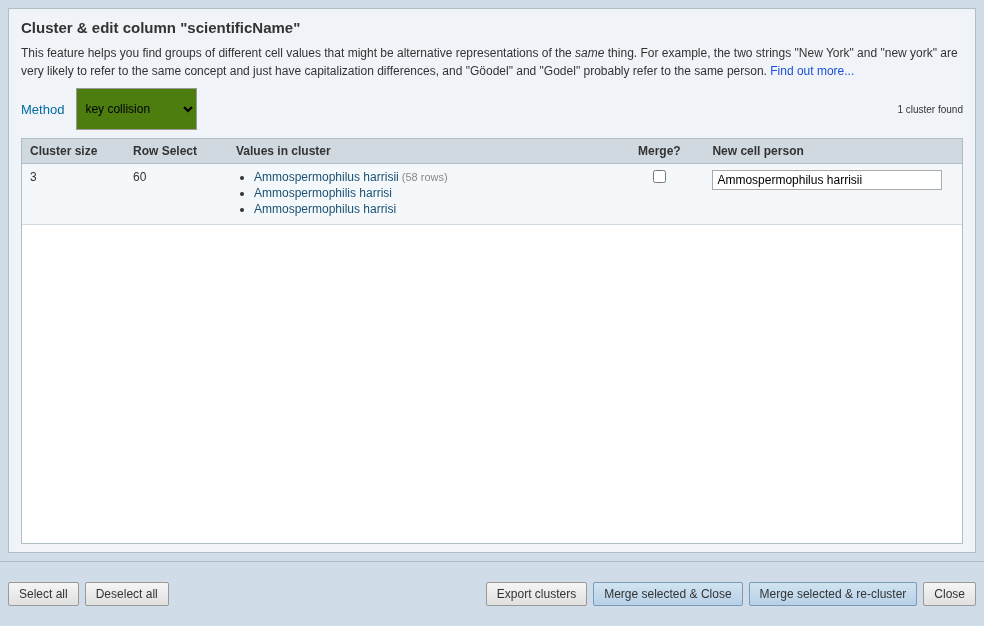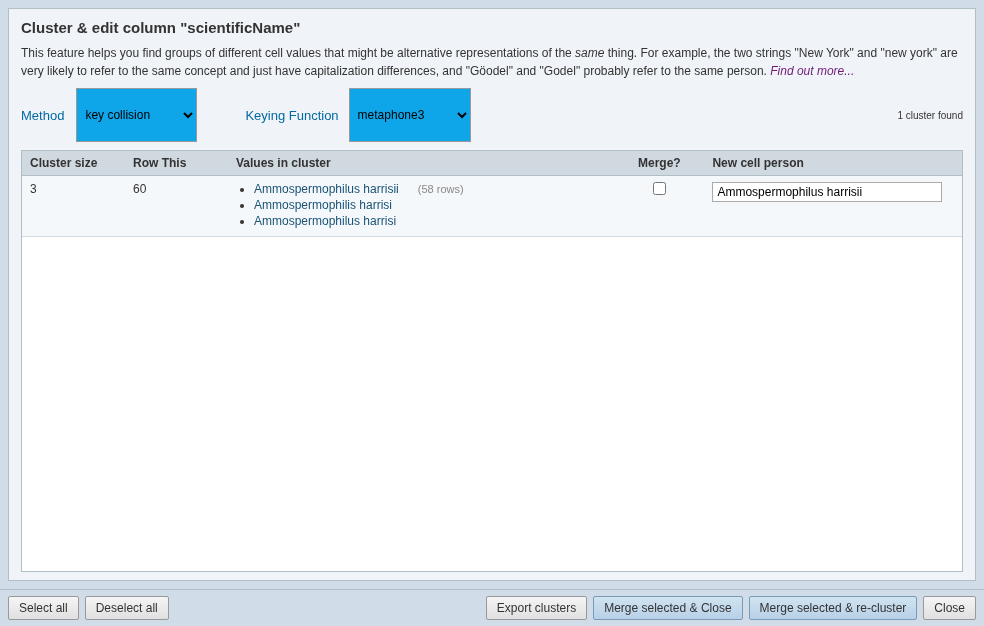--- a/index.html
+++ b/index.html
@@ -27,40 +27,39 @@
       color: #333;
       margin-bottom: 8px;
     }
     .description {
       font-size: 12px;
       color: #333;
       line-height: 1.5;
       margin-bottom: 8px;
     }
     .description a {
-      color: #701a75;
+      color: #1d4ed8;
       text-decoration: none;
-      font-style: italic;
     }
     .controls-row {
       display: flex;
       align-items: center;
       margin-bottom: 8px;
       gap: 8px;
     }
     .controls-row label {
       font-size: 13px;
       color: #0369a1;
       margin-right: 4px;
     }
     .controls-row select {
       font-size: 12px;
-      padding: 18px 4px;
+      padding: 12px 4px;
       border: 1px solid #999;
-      background: #0ea5e9;
+      background: #4d7c0f;
     }
     .keying-section {
       margin-left: 40px;
       display: flex;
       align-items: center;
       gap: 6px;
     }
     .cluster-count {
       margin-left: auto;
       font-size: 10px;
@@ -102,32 +101,32 @@
     }
     .cluster-size { width: 80px; }
     .row-count { width: 80px; }
     .values-col { width: 300px; }
     .merge-col { width: 70px; text-align: center; }
     .new-value-col { width: 200px; }
 
     .values-list { list-style: disc; padding-left: 18px; }
     .values-list li { margin-bottom: 2px; }
     .value-link { color: #1a5276; text-decoration: none; }
-    .row-count-badge { color: #888; font-size: 11px; margin-left: 16px; }
+    .row-count-badge { color: #888; font-size: 11px; margin-left: 0; }
 
     .new-value-input {
       width: 95%;
       border: 1px solid #aaa;
       padding: 2px 4px;
       font-size: 12px;
     }
 
     .bottom-bar {
       background: #d0dce8;
-      padding: 6px 8px;
+      padding: 20px 8px;
       display: flex;
       align-items: center;
       gap: 6px;
       border-top: 1px solid #b0bec5;
     }
     .btn {
       font-size: 12px;
       padding: 4px 10px;
       border: 1px solid #999;
       background: linear-gradient(to bottom, #f5f5f5, #e0e0e0);
@@ -152,40 +151,31 @@
     <span>This feature helps you find groups of different cell values that might be alternative representations of the </span><span style="font-style:italic;">same</span><span> thing. For example, the two strings "New York" and "new york" are very likely to refer to the same concept and just have capitalization differences, and "Göodel" and "Godel" probably refer to the same person. </span><a href="#">Find out more...</a>
   </div>
 
   <div class="controls-row">
     <label>Method</label>
     <select>
       <option>key collision</option>
       <option>nearest neighbor</option>
     </select>
 
-    <div class="keying-section">
-      <label>Keying Function</label>
-      <select>
-        <option>metaphone3</option>
-        <option>fingerprint</option>
-        <option>cologne-phonetic</option>
-        <option>ngram-fingerprint</option>
-      </select>
-    </div>
 
     <div class="spacer"></div>
     <span class="cluster-count">1 cluster found</span>
   </div>
 
   <div class="table-container">
     <table>
       <thead>
         <tr>
           <th class="cluster-size">Cluster size</th>
-          <th class="row-count">Row This</th>
+          <th class="row-count">Row Select</th>
           <th class="values-col">Values in cluster</th>
           <th class="merge-col">Merge?</th>
           <th class="new-value-col">New cell person</th>
         </tr>
       </thead>
       <tbody id="table-body">
 
       <tr>
             <td class="cluster-size">3</td>
             <td class="row-count">60</td>

